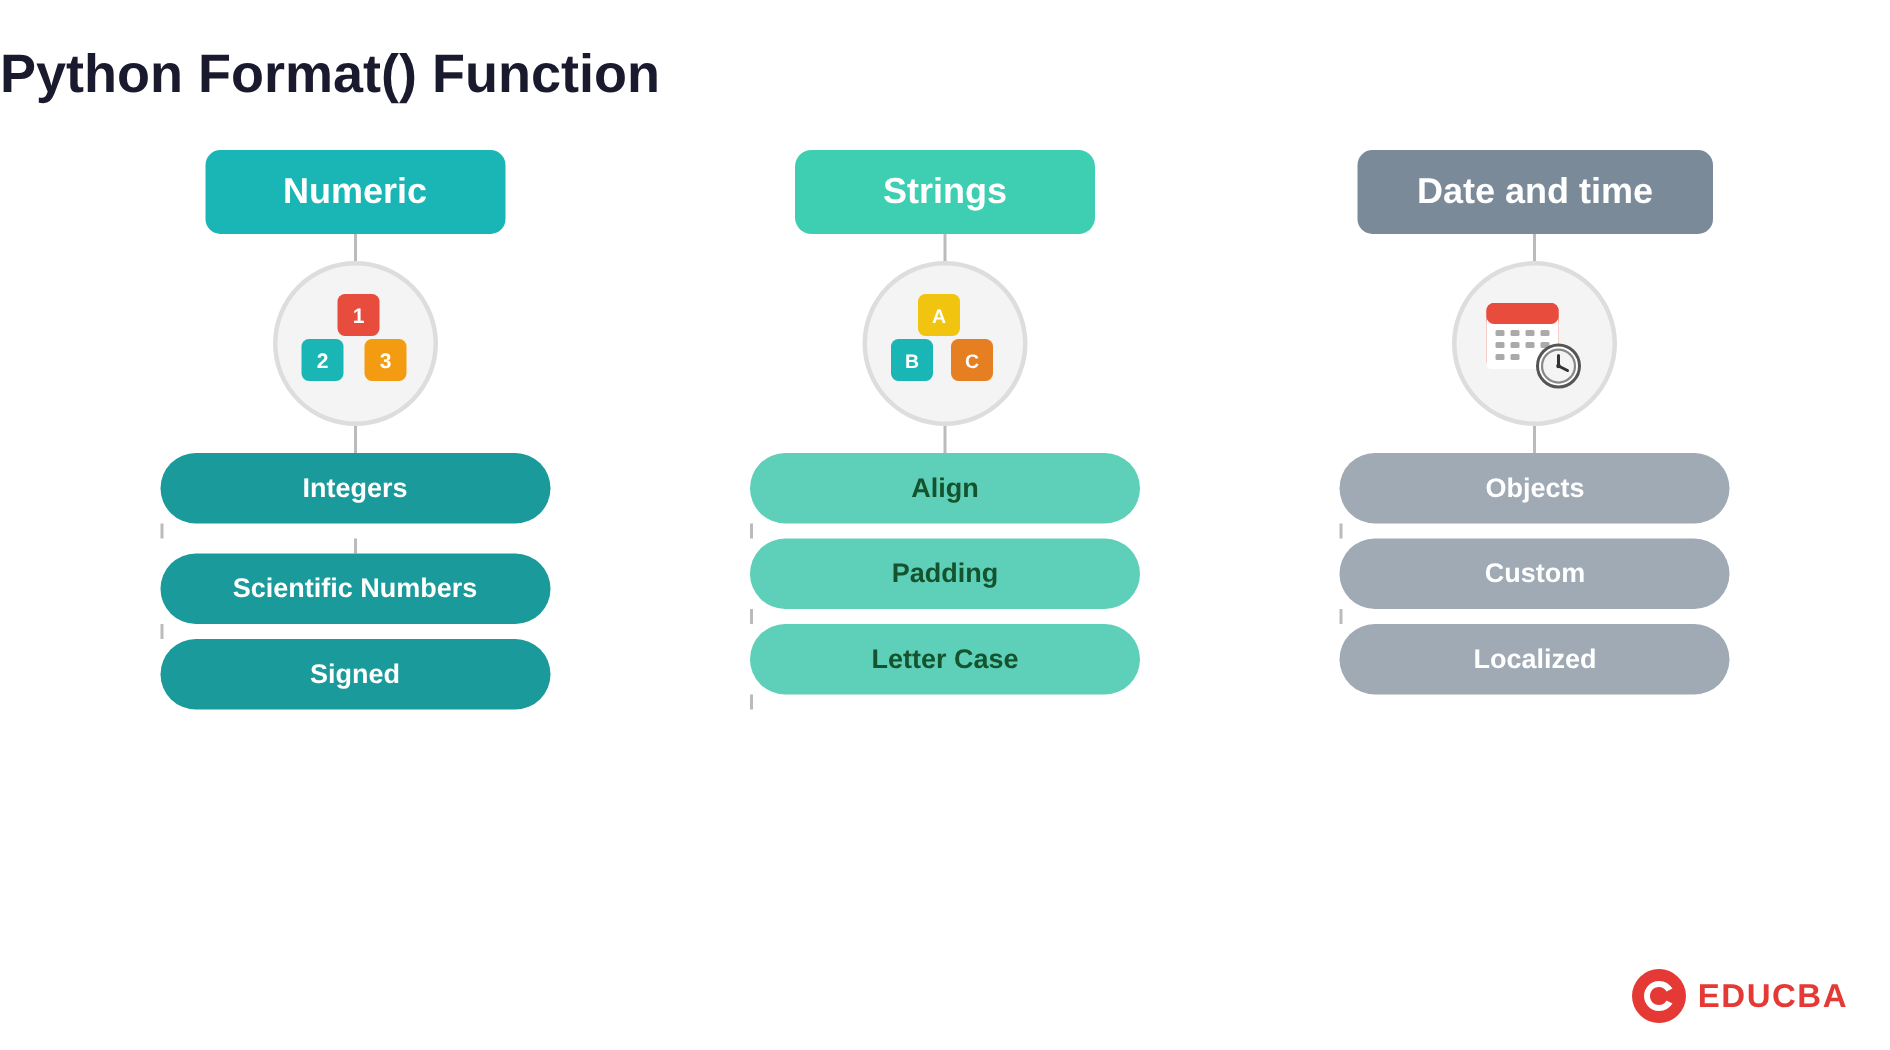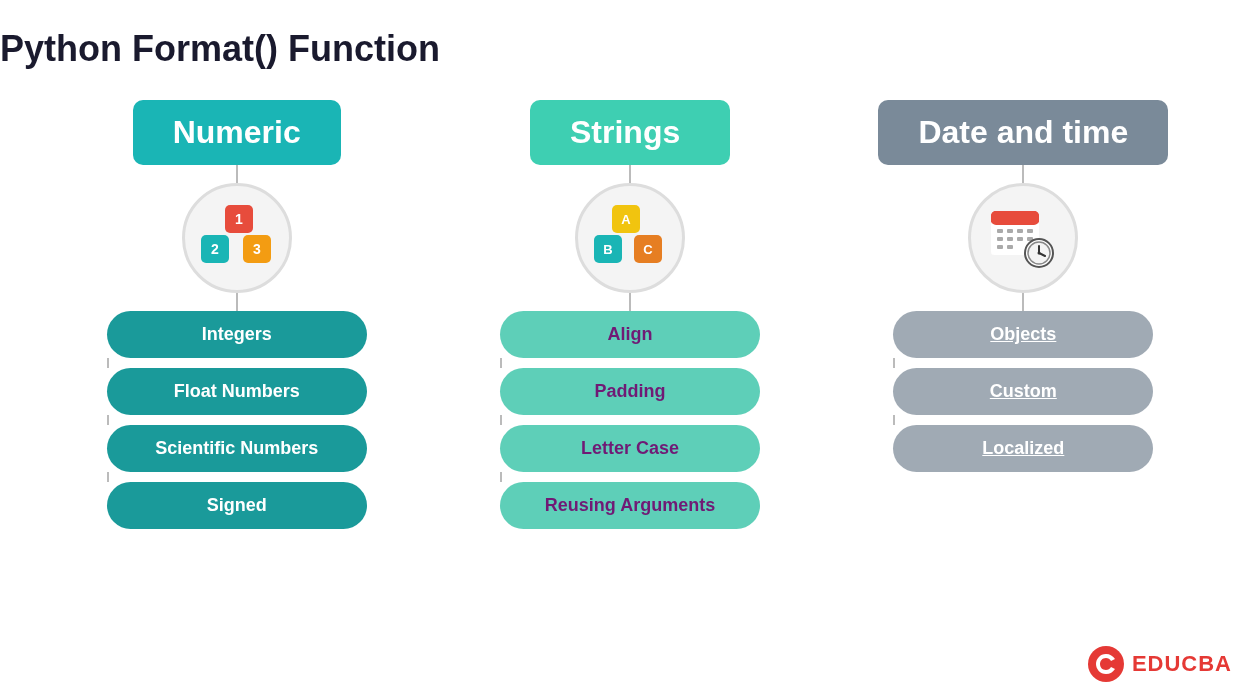--- a/index.html
+++ b/index.html
@@ -33,28 +33,28 @@
       display: flex;
       flex-direction: column;
       align-items: center;
       width: 320px;
     }
 
     
     .header-box {
       border-radius: 10px;
       padding: 14px 40px;
-      font-size: 32px;
+      font-size: 24px;
       font-weight: 700;
       color: #fff;
-      text-align: left;
+      text-align: center;
       min-width: 200px;
     }
     .header-teal { background: #1ab5b5; }
-    .header-green { background: #3ecfb2; }
+    .header-green { background: #3ecfb2; border-radius: 11px; }
     .header-gray { background: #7a8a99; }
 
     
     .vline {
       width: 2px;
       background: #bbb;
       flex-shrink: 0;
     }
     .vline-short { height: 18px; }
 
@@ -76,22 +76,22 @@
       border-radius: 25px;
       padding: 13px 30px;
       font-size: 18px;
       font-weight: 600;
       color: #fff;
       text-align: center;
       width: 260px;
       margin: 0;
     }
     .item-teal { background: #1a9a9a; color: #fff; }
-    .item-green { background: #5ecfb8; color: #701a75; }
-    .item-gray { background: #a0aab4; color: #fff; text-decoration: underline; }
+    .item-green { background: #5ecfb8; color: #14532d; }
+    .item-gray { background: #a0aab4; color: #fff; }
 
     
     .item-group {
       display: flex;
       flex-direction: column;
       align-items: center;
       width: 100%;
     }
     .item-group .item-with-line {
       display: flex;
@@ -142,21 +142,20 @@
         <text x="60" y="51" text-anchor="middle" fill="white" font-size="14" font-weight="bold">3</text>
       </svg>
     </div>
     <div class="vline vline-short"></div>
     <div class="item-group">
       <div class="item-with-line">
         <div class="item-box item-teal">Integers</div>
         <div class="vline" style="height:10px"></div>
       </div>
       <div class="item-with-line">
-        <div class="item-box item-teal">Float Numbers</div>
         <div class="vline" style="height:10px"></div>
       </div>
       <div class="item-with-line">
         <div class="item-box item-teal">Scientific Numbers</div>
         <div class="vline" style="height:10px"></div>
       </div>
       <div class="item-with-line">
         <div class="item-box item-teal">Signed</div>
       </div>
     </div>
@@ -184,23 +183,20 @@
         <div class="item-box item-green">Align</div>
         <div class="vline" style="height:10px"></div>
       </div>
       <div class="item-with-line">
         <div class="item-box item-green">Padding</div>
         <div class="vline" style="height:10px"></div>
       </div>
       <div class="item-with-line">
         <div class="item-box item-green">Letter Case</div>
         <div class="vline" style="height:10px"></div>
-      </div>
-      <div class="item-with-line">
-        <div class="item-box item-green">Reusing Arguments</div>
       </div>
     </div>
   </div>
 
   <div class="column">
     <div class="header-box header-gray">Date and time</div>
     <div class="vline vline-short"></div>
     <div class="icon-circle">
 
       <svg width="80" height="70" viewBox="0 0 80 70">

